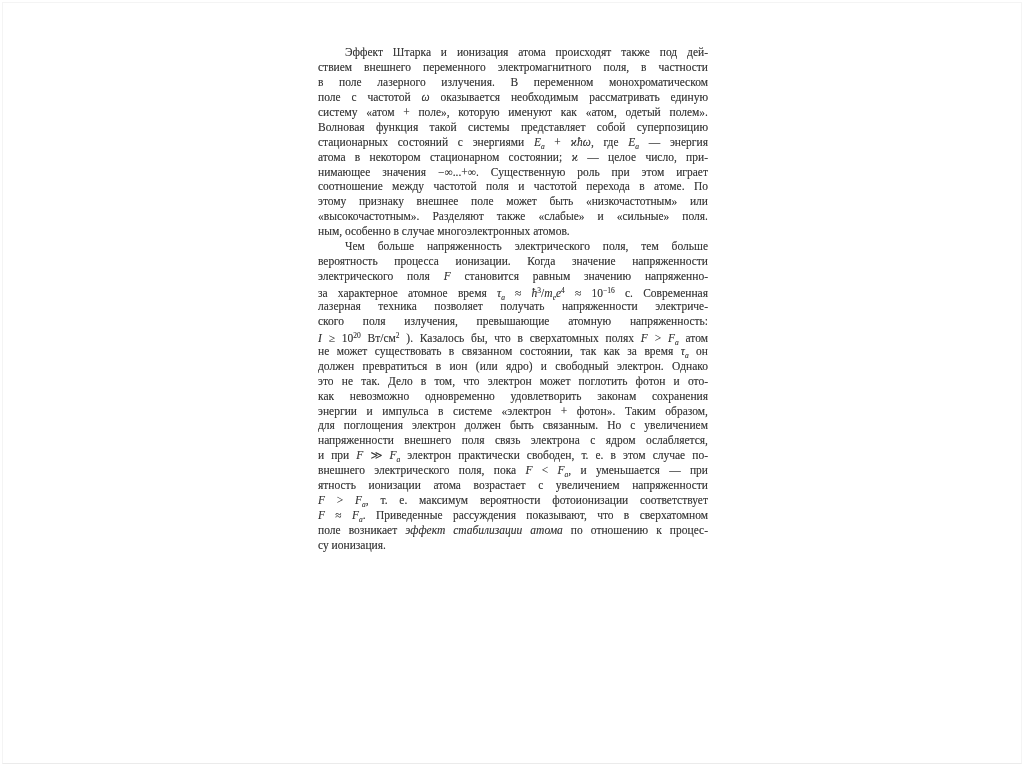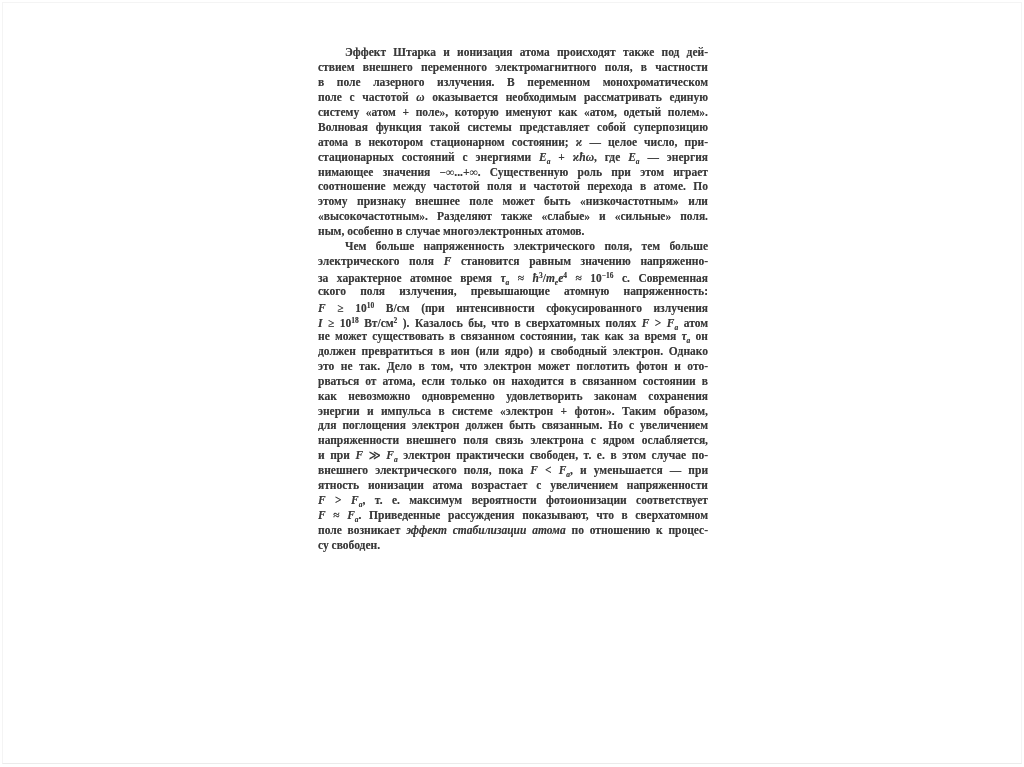--- a/index.html
+++ b/index.html
@@ -59,49 +59,49 @@
     font-style: normal;
     font-size: 7.5px;
     vertical-align: 4px;
   }
 </style>
 </head>
 <body>
 
 <div class="slide">
   <div class="frame" style="border-color: rgb(244, 244, 244) rgb(244, 244, 244) rgb(235, 235, 235);"></div>
-  <div class="page-text" style="color: rgb(58, 58, 58); font-weight: bold;">
+  <div class="page-text" style="color: rgb(58, 58, 58);">
       <div class="line indent"><span class="st-n">Эффект Штарка и ионизация атома происходят также под дей-</span></div>
       <div class="line"><span class="st-n">ствием внешнего переменного электромагнитного поля, в частности</span></div>
       <div class="line"><span class="st-n">в поле лазерного излучения. В переменном монохроматическом</span></div>
       <div class="line"><span class="st-n">поле с частотой </span><span class="st-i">ω</span><span class="st-n"> оказывается необходимым рассматривать единую</span></div>
       <div class="line"><span class="st-n">систему «атом + поле», которую именуют как «атом, одетый полем».</span></div>
       <div class="line"><span class="st-n">Волновая функция такой системы представляет собой суперпозицию</span></div>
+      <div class="line"><span class="st-n">стационарных состояний с энергиями </span><span class="st-i">E</span><span class="st-sub">a</span><span class="st-n"> + </span><span class="st-i">ϰħω</span><span class="st-n">, где </span><span class="st-i">E</span><span class="st-sub">a</span><span class="st-n"> — энергия</span></div>
       <div class="line"><span class="st-n">атома в некотором стационарном состоянии; </span><span class="st-i">ϰ</span><span class="st-n"> — целое число, при-</span></div>
-      <div class="line"><span class="st-n">стационарных состояний с энергиями </span><span class="st-i">E</span><span class="st-sub">a</span><span class="st-n"> + </span><span class="st-i">ϰħω</span><span class="st-n">, где </span><span class="st-i">E</span><span class="st-sub">a</span><span class="st-n"> — энергия</span></div>
       <div class="line"><span class="st-n">нимающее значения −∞...+∞. Существенную роль при этом играет</span></div>
       <div class="line"><span class="st-n">соотношение между частотой поля и частотой перехода в атоме. По</span></div>
       <div class="line"><span class="st-n">этому признаку внешнее поле может быть «низкочастотным» или</span></div>
       <div class="line"><span class="st-n">«высокочастотным». Разделяют также «слабые» и «сильные» поля.</span></div>
       <div class="line lastline"><span class="st-n">ным, особенно в случае многоэлектронных атомов.</span></div>
       <div class="line indent"><span class="st-n">Чем больше напряженность электрического поля, тем больше</span></div>
+      <div class="line"><span class="st-n">вероятность процесса ионизации. Когда значение напряженности</span></div>
       <div class="line"><span class="st-n">электрического поля </span><span class="st-i">F</span><span class="st-n"> становится равным значению напряженно-</span></div>
       <div class="line"><span class="st-n">за характерное атомное время </span><span class="st-i">τ</span><span class="st-sub">a</span><span class="st-n"> ≈ </span><span class="st-i">ħ</span><span class="st-sup">3</span><span class="st-n">/</span><span class="st-i">m</span><span class="st-sub">e</span><span class="st-i">e</span><span class="st-sup">4</span><span class="st-n"> ≈ 10</span><span class="st-sup">−16</span><span class="st-n"> с. Современная</span></div>
+      <div class="line"><span class="st-n">лазерная техника позволяет получать напряженности электриче-</span></div>
       <div class="line"><span class="st-n">ского поля излучения, превышающие атомную напряженность:</span></div>
-      <div class="line"><span class="st-i">F</span><span class="st-n"> ≥ 10</span><span class="st-sup">10</span><span class="st-n"> В/см (при интенсивности сфокусированного излучения</span></div>
-      <div class="line"><span class="st-i">I</span><span class="st-n"> ≥ 10</span><span class="st-sup">18</span><span class="st-n"> Вт/см</span><span class="st-sup">2</span><span class="st-n"> ). Казалось бы, что в сверхатомных полях </span><span class="st-i">F</span><span class="st-n"> &gt; </span><span class="st-i">F</span><span class="st-sub">a</span><span class="st-n"> атом</span></div>
+      <div class="line"><span class="st-i">I</span><span class="st-n"> ≥ 10</span><span class="st-sup">20</span><span class="st-n"> Вт/см</span><span class="st-sup">2</span><span class="st-n"> ). Казалось бы, что в сверхатомных полях </span><span class="st-i">F</span><span class="st-n"> &gt; </span><span class="st-i">F</span><span class="st-sub">a</span><span class="st-n"> атом</span></div>
       <div class="line"><span class="st-n">не может существовать в связанном состоянии, так как за время </span><span class="st-i">τ</span><span class="st-sub">a</span><span class="st-n"> он</span></div>
       <div class="line"><span class="st-n">должен превратиться в ион (или ядро) и свободный электрон. Однако</span></div>
       <div class="line"><span class="st-n">это не так. Дело в том, что электрон может поглотить фотон и ото-</span></div>
-      <div class="line"><span class="st-n">рваться от атома, если только он находится в связанном состоянии в</span></div>
       <div class="line"><span class="st-n">как невозможно одновременно удовлетворить законам сохранения</span></div>
       <div class="line"><span class="st-n">энергии и импульса в системе «электрон + фотон». Таким образом,</span></div>
       <div class="line"><span class="st-n">для поглощения электрон должен быть связанным. Но с увеличением</span></div>
       <div class="line"><span class="st-n">напряженности внешнего поля связь электрона с ядром ослабляется,</span></div>
       <div class="line"><span class="st-n">и при </span><span class="st-i">F</span><span class="st-n"> ≫ </span><span class="st-i">F</span><span class="st-sub">a</span><span class="st-n"> электрон практически свободен, т. е. в этом случае по-</span></div>
       <div class="line"><span class="st-n">внешнего электрического поля, пока </span><span class="st-i">F</span><span class="st-n"> &lt; </span><span class="st-i">F</span><span class="st-sub">a</span><span class="st-n">, и уменьшается — при</span></div>
       <div class="line"><span class="st-n">ятность ионизации атома возрастает с увеличением напряженности</span></div>
       <div class="line"><span class="st-i">F</span><span class="st-n"> &gt; </span><span class="st-i">F</span><span class="st-sub">a</span><span class="st-n">, т. е. максимум вероятности фотоионизации соответствует</span></div>
       <div class="line"><span class="st-i">F</span><span class="st-n"> ≈ </span><span class="st-i">F</span><span class="st-sub">a</span><span class="st-n">. Приведенные рассуждения показывают, что в сверхатомном</span></div>
       <div class="line"><span class="st-n">поле возникает </span><span class="st-i">эффект стабилизации атома</span><span class="st-n"> по отношению к процес-</span></div>
-      <div class="line lastline"><span class="st-n">су свободен.</span></div>
+      <div class="line lastline"><span class="st-n">су ионизация.</span></div>
     </div>
 </div>
 
 </body></html>

